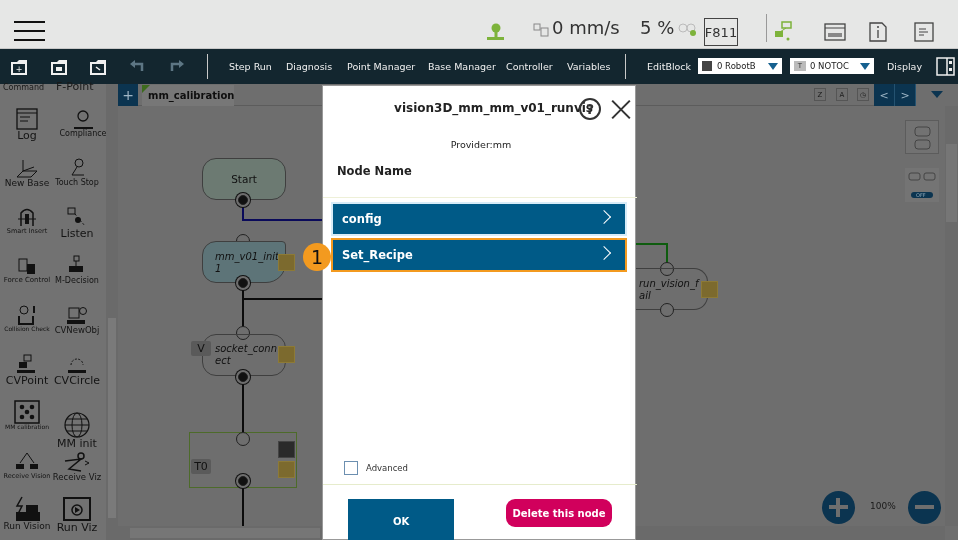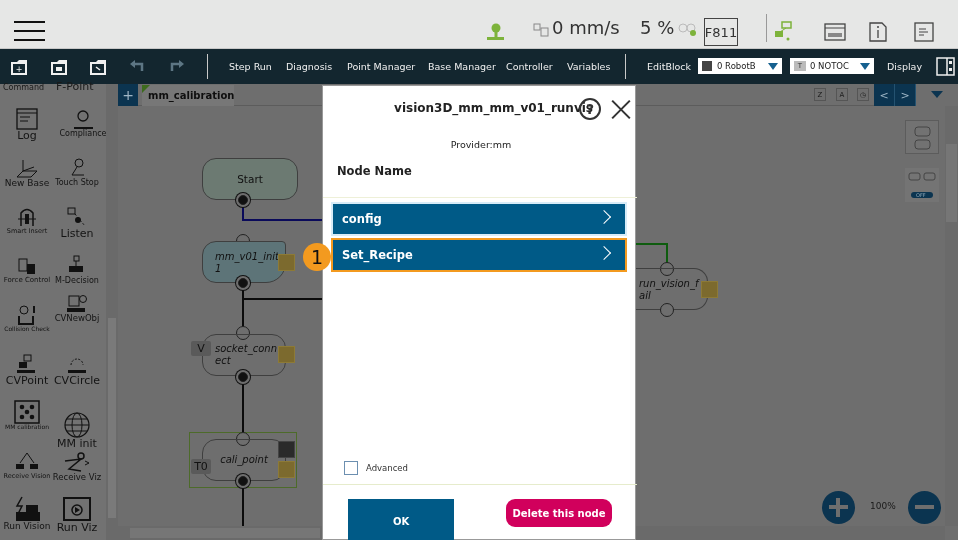--- a/index.html
+++ b/index.html
@@ -288,21 +288,21 @@
     <div class="lp-item" style="left:0;top:216px">
         <div class="ic">
           <svg width="24" height="22">
             <path d="M4 12 V20 H18 V12" fill="none" stroke="#111" stroke-width="2"></path>
             <circle cx="9" cy="6" r="4" fill="none" stroke="#111"></circle>
             <line x1="19" y1="2" x2="19" y2="9" stroke="#111" stroke-width="2"></line>
           </svg>
         </div>
         <div class="lb" style="font-size:6px">Collision Check</div>
       </div>
-    <div class="lp-item" style="left:50px;top:204px">
+    <div class="lp-item" style="left:50px;top:216px">
         <div class="ic">
           <svg width="24" height="22">
             <rect x="4" y="4" width="10" height="10" fill="none" stroke="#111"></rect>
             <circle cx="18" cy="7" r="3.5" fill="none" stroke="#111"></circle>
             <rect x="2" y="16" width="18" height="4" fill="#111"></rect>
           </svg>
         </div>
         <div class="lb" style="font-size:8.5px">CVNewObj</div>
       </div>
 
@@ -414,21 +414,21 @@
 
   <div class="line" style="left:242px;top:205px;width:2px;height:14px;background:#0a0a5a"></div>
   <div class="line" style="left:242px;top:219px;width:90px;height:2px;background:#0a0a5a"></div>
   <div class="line" style="left:242px;top:288px;width:2px;height:48px"></div>
   <div class="line" style="left:242px;top:298px;width:90px;height:1.5px"></div>
   <div class="line" style="left:242px;top:378px;width:2px;height:56px"></div>
   <div class="line" style="left:242px;top:486px;width:2px;height:40px"></div>
   <div class="line" style="left:636px;top:243px;width:31px;height:1.5px;background:#0e5c0e"></div>
   <div class="line" style="left:666px;top:243px;width:1.5px;height:20px;background:#0e5c0e"></div>
 
-  <div class="node" style="left:202px;top:158px;width:96px;height:42px;background:#6c7a72">
+  <div class="node" style="left:202px;top:158px;width:84px;height:42px;background:#6c7a72">
     <div style="position:absolute;left:0;top:14px;width:100%;text-align:center;font-size:10.5px;color:#111">Start</div>
   </div>
   <div class="port out" style="left:238px;top:195px"></div>
 
   <div class="port" style="left:236px;top:234px"></div>
   <div class="node" style="left:202px;top:241px;width:84px;height:42px;background:#5d7478;border-radius:14px 4px 20px 14px">
     <div class="txt" style="left:12px;top:9px;width:64px">mm_v01_init 1</div>
   </div>
   <div class="nicon" style="left:278px;top:254px"></div>
   <div class="port out" style="left:238px;top:278px"></div>
@@ -436,23 +436,20 @@
   <div class="port" style="left:236px;top:326px"></div>
   <div class="node" style="left:202px;top:334px;width:84px;height:42px">
     <div class="txt" style="left:12px;top:8px;width:64px">socket_conn ect</div>
   </div>
   <div class="tag" style="left:191px;top:341px">V</div>
   <div class="nicon" style="left:278px;top:346px"></div>
   <div class="port out" style="left:238px;top:372px"></div>
 
   <div style="position:absolute;left:189px;top:432px;width:108px;height:56px;border:1.5px solid #4d6b2a"></div>
   <div class="port" style="left:236px;top:432px"></div>
-  <div class="node" style="left:202px;top:439px;width:84px;height:42px">
-    <div class="txt" style="left:0;top:14px;width:100%;text-align:center">cali_point</div>
-  </div>
   <div class="tag" style="left:191px;top:459px">T0</div>
   <div class="nicon" style="left:278px;top:441px;background:#2a2a2a;border-color:#444"></div>
   <div class="nicon" style="left:278px;top:461px"></div>
   <div class="port out" style="left:238px;top:476px"></div>
 
   <div class="port" style="left:660px;top:262px"></div>
   <div class="node" style="left:614px;top:268px;width:94px;height:42px;border-left:none;border-radius:0 14px 14px 0">
     <div class="txt" style="left:25px;top:9px;width:64px">run_vision_f ail</div>
   </div>
   <div class="nicon" style="left:701px;top:281px"></div>

